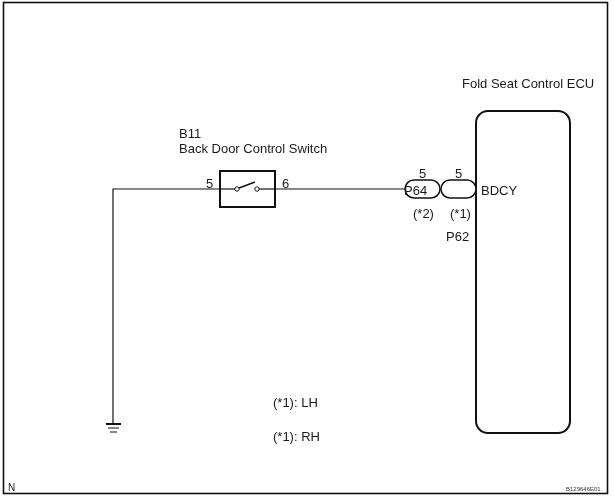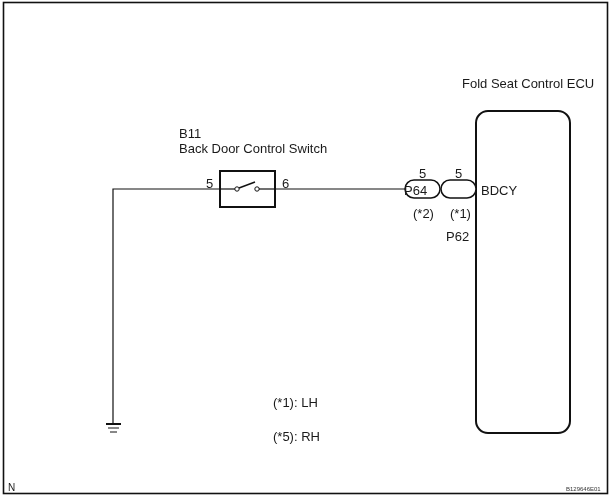--- a/index.html
+++ b/index.html
@@ -76,16 +76,16 @@
 <div class="lbl" style="left:282px; top:177px;">6</div>
 
 <div class="lbl" style="left:419px; top:167px;">5</div>
 <div class="lbl" style="left:455px; top:167px;">5</div>
 <div class="lbl" style="left:404px; top:184px;">P64</div>
 <div class="lbl" style="left:446px; top:184px;margin-top:46px;">P62</div>
 <div class="lbl" style="left:413px; top:207px;">(*2)</div>
 <div class="lbl" style="left:450px; top:207px;">(*1)</div>
 
 <div class="lbl" style="left:273px; top:396px;">(*1): LH</div>
-<div class="lbl" style="left:273px; top:430px;">(*5): RH</div>
+<div class="lbl" style="left:273px; top:430px;">(*1): RH</div>
 
 <div class="lbl lbl-sm" style="left:8px; top:483px;">N</div>
 <div class="lbl lbl-code" style="left:566px; top:486px;">B129646E01</div>
 
 </body></html>

